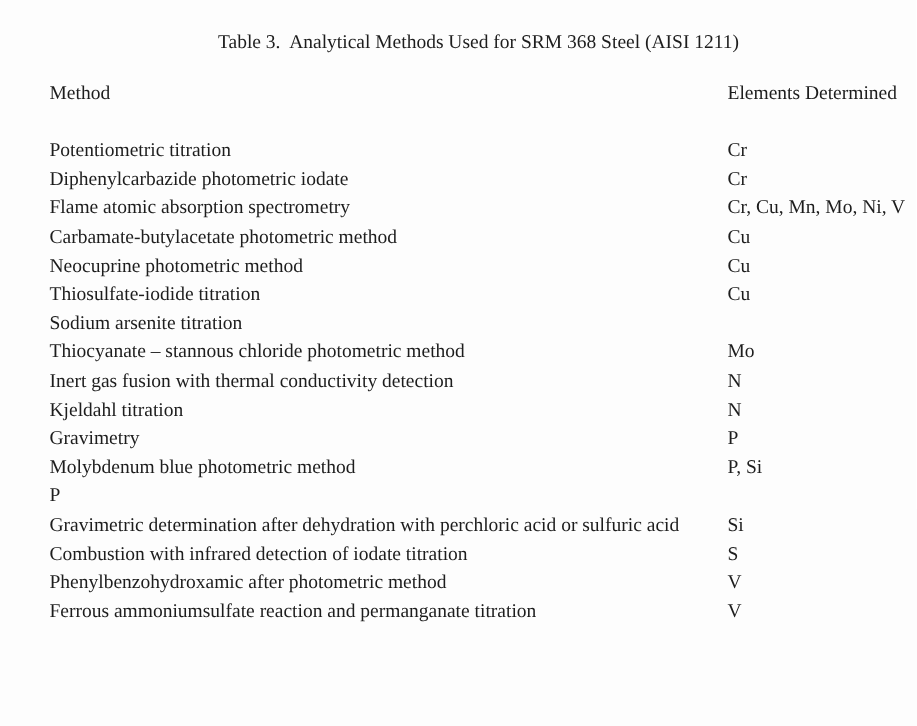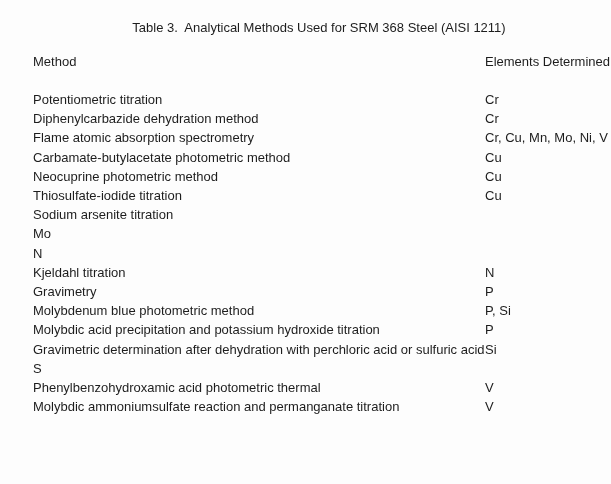--- a/index.html
+++ b/index.html
@@ -6,21 +6,21 @@
     margin: 0;
     padding: 0;
     background: #ffffff;
   }
   .page {
     position: relative;
     width: 611px;
     height: 484px;
     background: #fdfdfd;
     color: #1d1d1d;
-    font-family: Liberation Sans, sans-serif;
+    font-family: Liberation Serif, serif;
     font-size: 13px;
     overflow: hidden;
     box-sizing: border-box;
   }
   .title {
     margin-left: 33px;
     width: 572px;
     padding-top: 20px;
     line-height: 16px;
     text-align: center;
@@ -58,21 +58,21 @@
       <div class="cell">Elements Determined</div>
     </div>
     <div class="rows" id="rows">
 
   <div class="row">
     <div class="cell method">Potentiometric titration</div>
     <div class="cell elements">Cr</div>
   </div>
 
   <div class="row">
-    <div class="cell method">Diphenylcarbazide dehydration method</div>
+    <div class="cell method">Diphenylcarbazide photometric iodate</div>
     <div class="cell elements">Cr</div>
   </div>
 
   <div class="row">
     <div class="cell method">Flame atomic absorption spectrometry</div>
     <div class="cell elements">Cr, Cu, Mn, Mo, Ni, V</div>
   </div>
 
   <div class="row">
     <div class="cell method">Carbamate-butylacetate photometric method</div>
@@ -87,61 +87,63 @@
   <div class="row">
     <div class="cell method">Thiosulfate-iodide titration</div>
     <div class="cell elements">Cu</div>
   </div>
 
   <div class="row">
     <div class="cell method">Sodium arsenite titration</div>
   </div>
 
   <div class="row">
+    <div class="cell method">Thiocyanate – stannous chloride photometric method</div>
     <div class="cell elements">Mo</div>
   </div>
 
 
   <div class="row">
+    <div class="cell method">Inert gas fusion with thermal conductivity detection</div>
     <div class="cell elements">N</div>
   </div>
 
   <div class="row">
     <div class="cell method">Kjeldahl titration</div>
     <div class="cell elements">N</div>
   </div>
 
   <div class="row">
     <div class="cell method">Gravimetry</div>
     <div class="cell elements">P</div>
   </div>
 
   <div class="row">
     <div class="cell method">Molybdenum blue photometric method</div>
     <div class="cell elements">P, Si</div>
   </div>
 
   <div class="row">
-    <div class="cell method">Molybdic acid precipitation and potassium hydroxide titration</div>
     <div class="cell elements">P</div>
   </div>
 
   <div class="row">
     <div class="cell method">Gravimetric determination after dehydration with perchloric acid or sulfuric acid</div>
     <div class="cell elements">Si</div>
   </div>
 
   <div class="row">
+    <div class="cell method">Combustion with infrared detection of iodate titration</div>
     <div class="cell elements">S</div>
   </div>
 
   <div class="row">
-    <div class="cell method">Phenylbenzohydroxamic acid photometric thermal</div>
+    <div class="cell method">Phenylbenzohydroxamic after photometric method</div>
     <div class="cell elements">V</div>
   </div>
 
   <div class="row">
-    <div class="cell method">Molybdic ammoniumsulfate reaction and permanganate titration</div>
+    <div class="cell method">Ferrous ammoniumsulfate reaction and permanganate titration</div>
     <div class="cell elements">V</div>
   </div>
 </div>
   </div>
 </div>
 
 </body></html>

